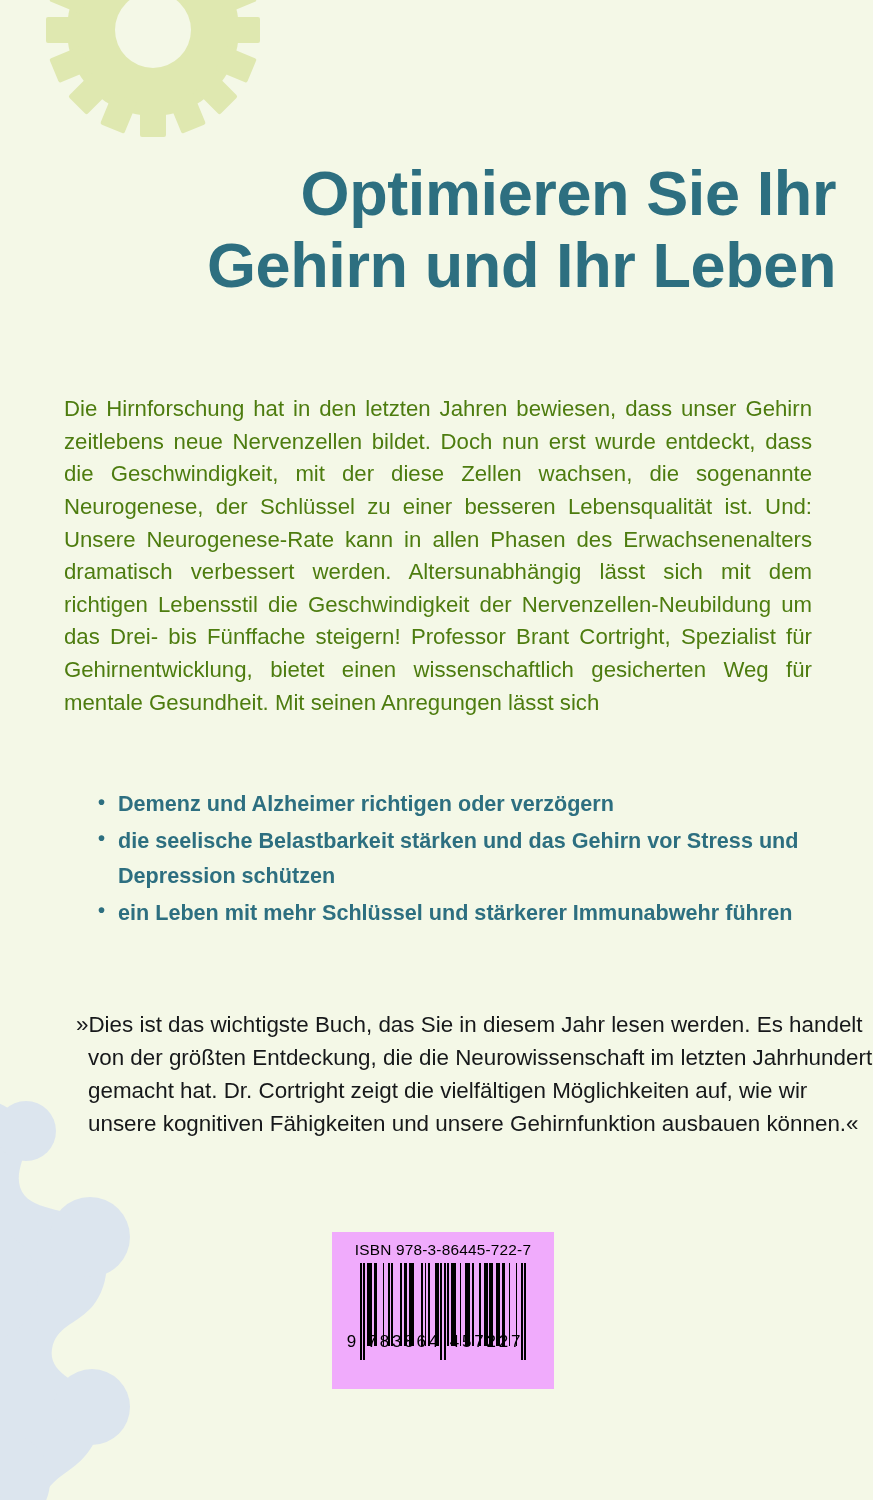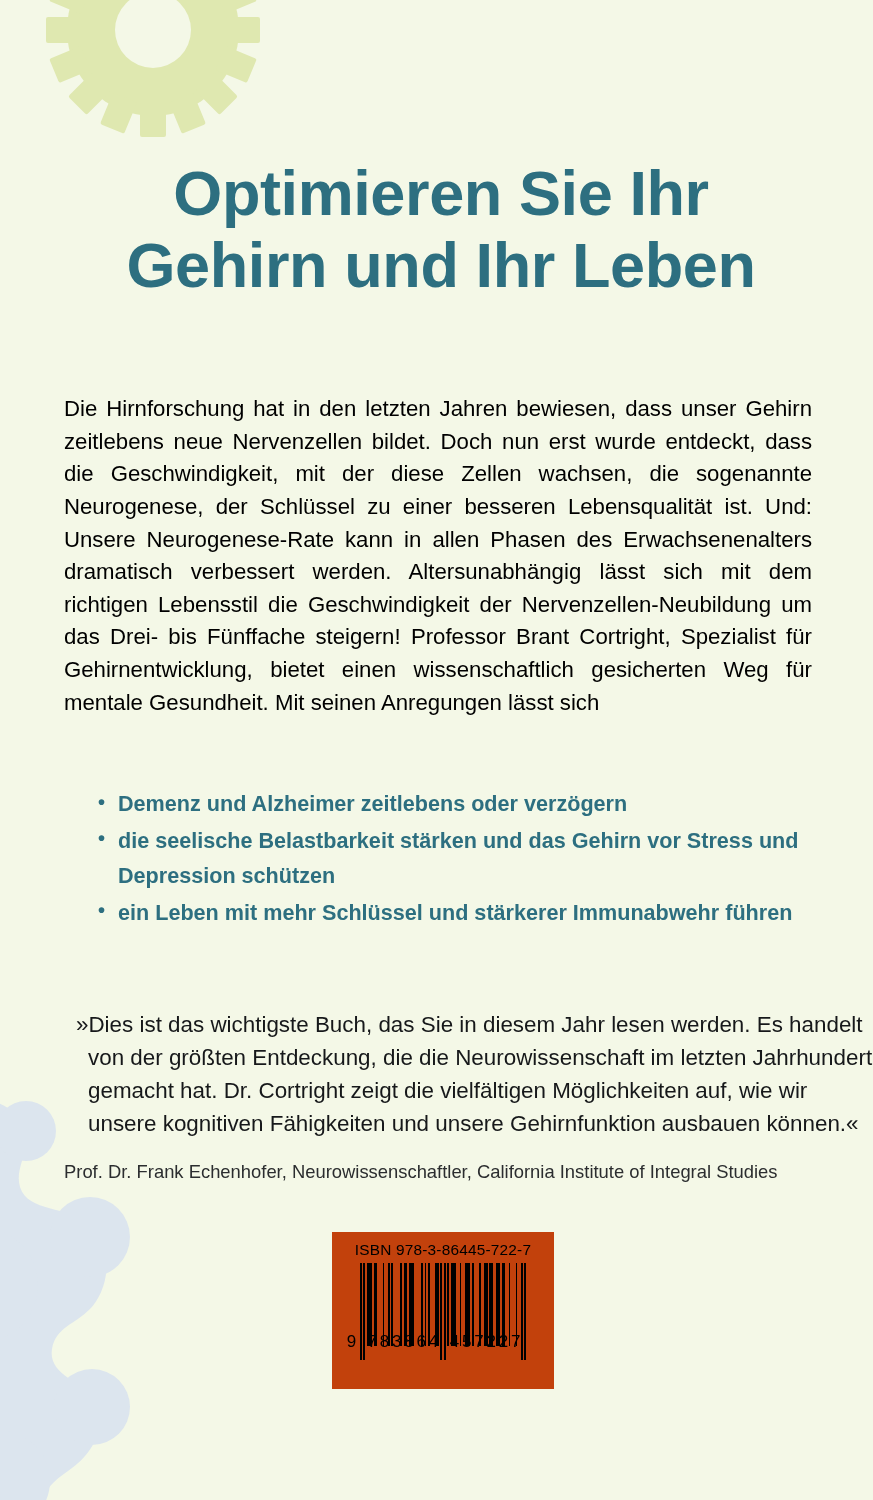--- a/index.html
+++ b/index.html
@@ -36,21 +36,21 @@
     height: 420px;
     pointer-events: none;
   }
 
   
   .title {
     position: absolute;
     left: 46px;
     top: 116px;
     width: 790px;
-    text-align: center;
+    text-align: right;
     color: #2d6f80;
     font-size: 63px;
     line-height: 1.14;
     font-weight: 700;
     letter-spacing: -0.4px;
     white-space: pre-line;
   }
 
   .subtitle {
     position: absolute;
@@ -63,21 +63,21 @@
     line-height: 1.22;
     font-weight: 700;
     white-space: pre-line;
   }
 
   .body-copy {
     position: absolute;
     left: 64px;
     top: 393px;
     width: 748px;
-    color: #000000;
+    color: #4d7c0f;
     font-size: 22.2px;
     line-height: 1.47;
     text-align: justify;
     font-weight: 400;
   }
   .body-copy p { margin: 0; }
 
   .bullets {
     position: absolute;
     left: 98px;
@@ -129,21 +129,21 @@
     font-weight: 400;
   }
 
   
   .barcode-block {
     position: absolute;
     left: 332px;
     top: 1232px;
     width: 222px;
     height: 157px;
-    background: #c2410c;
+    background: #f0abfc;
     display: flex;
     flex-direction: column;
     align-items: center;
   }
   .isbn-text {
     margin-top: 9px;
     font-size: 15.4px;
     color: #000000;
     letter-spacing: 0.2px;
     font-family: "Liberation Sans", sans-serif;
@@ -230,28 +230,27 @@
 
   <h1 class="title">Optimieren Sie Ihr
 Gehirn und Ihr Leben</h1>
 
 
   <div class="body-copy">
     <p>Die Hirnforschung hat in den letzten Jahren bewiesen, dass unser Gehirn zeitlebens neue Nervenzellen bildet. Doch nun erst wurde entdeckt, dass die Geschwindigkeit, mit der diese Zellen wachsen, die sogenannte Neurogenese, der Schlüssel zu einer besseren Lebensqualität ist. Und: Unsere Neurogenese-Rate kann in allen Phasen des Erwachsenenalters dramatisch verbessert werden. Altersunabhängig lässt sich mit dem richtigen Lebensstil die Geschwindigkeit der Nervenzellen-Neubildung um das Drei- bis Fünffache steigern! Professor Brant Cortright, Spezialist für Gehirnentwicklung, bietet einen wissenschaftlich gesicherten Weg für mentale Gesundheit. Mit seinen Anregungen lässt sich</p>
   </div>
 
   <ul class="bullets">
-    <li>Demenz und Alzheimer zeitlebens oder verzögern</li>
+    <li>Demenz und Alzheimer richtigen oder verzögern</li>
     <li>die seelische Belastbarkeit stärken und das Gehirn vor Stress und Depression schützen</li>
     <li>ein Leben mit mehr Schlüssel und stärkerer Immunabwehr führen</li>
   </ul>
 
   <blockquote class="quote">»Dies ist das wichtigste Buch, das Sie in diesem Jahr lesen werden. Es handelt von der größten Entdeckung, die die Neurowissenschaft im letzten Jahrhundert gemacht hat. Dr. Cortright zeigt die vielfältigen Möglichkeiten auf, wie wir unsere kognitiven Fähigkeiten und unsere Gehirnfunktion ausbauen können.«</blockquote>
 
-  <div class="attribution">Prof. Dr. Frank Echenhofer, Neurowissenschaftler, California Institute of Integral Studies</div>
 
   <div class="barcode-block">
     <div class="isbn-text">ISBN 978-3-86445-722-7</div>
     <div class="bars" id="bars">
         <span class="tall" style="width: 1.75px;"></span>
         <span style="width: 1.75px; background: transparent;"></span>
         <span class="tall" style="width: 1.75px;"></span>
         <span style="width: 1.75px; background: transparent;"></span>
         <span style="width: 5.25px;"></span>
         <span style="width: 1.75px; background: transparent;"></span>

